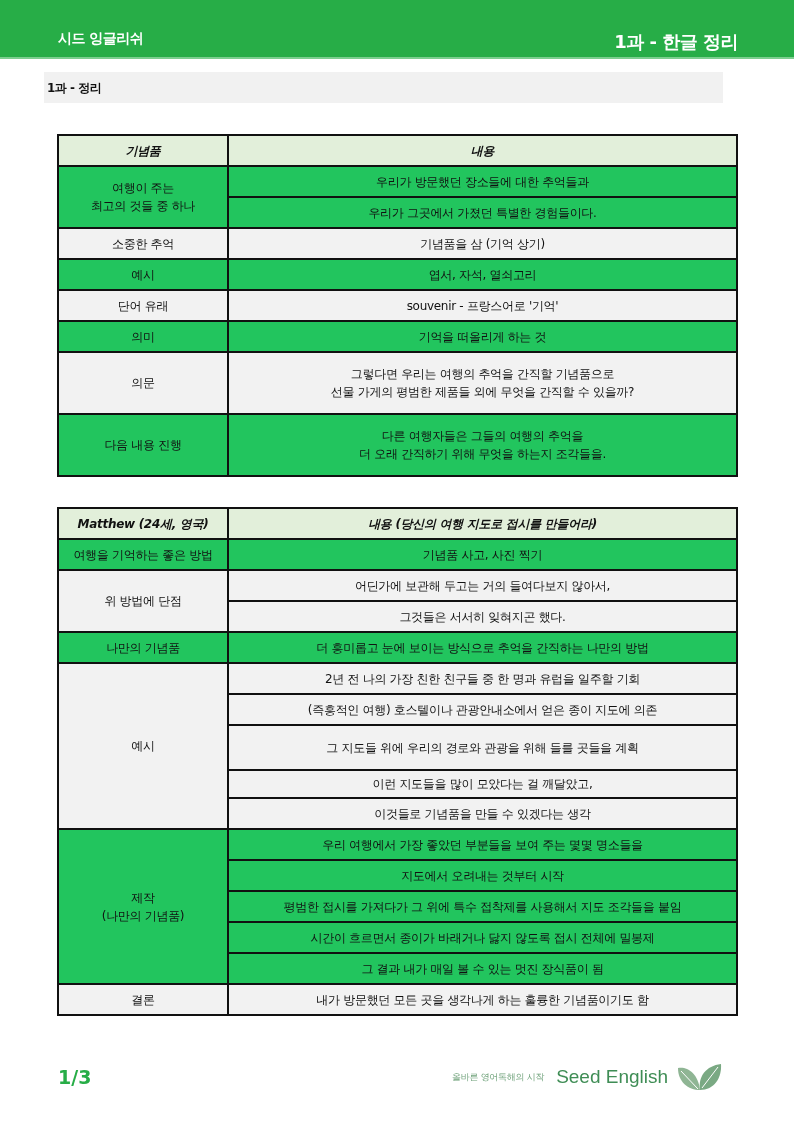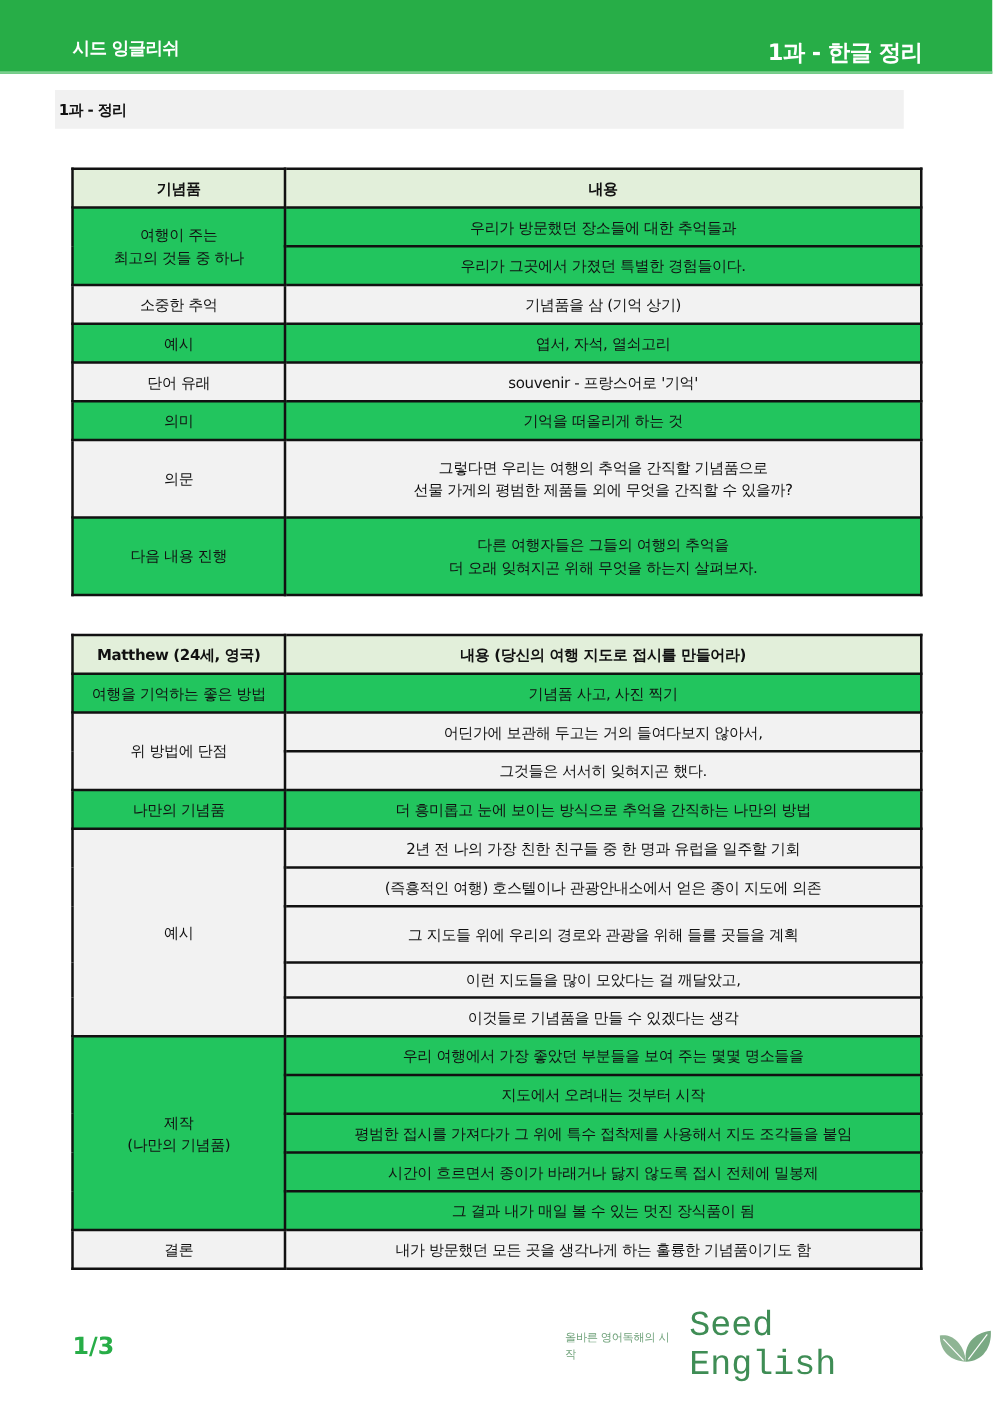--- a/index.html
+++ b/index.html
@@ -25,40 +25,40 @@
     position: absolute; left: 3px; top: 8px; font-size: 12px; font-weight: bold; color: #111; letter-spacing: -0.5px;
   }
 
   table.grid {
     position: absolute; left: 57px; width: 679px; border-collapse: collapse; table-layout: fixed;
   }
   table.grid td {
     border: 2px solid #111; text-align: center; vertical-align: middle;
     font-size: 12px; line-height: 18px; color: #111; padding: 0 4px; letter-spacing: -0.3px;
   }
-  table.grid td.h { background: #e2efda; font-weight: bold; }
+  table.grid td.h { background: #e2efda; font-weight: bold; font-style: italic; }
   table.grid td.g { background: #f2f2f2; }
   table.grid td.w { background: #22c55e; }
   table.grid col.c1 { width: 170px; }
   table.grid col.c2 { width: 509px; }
 
   #t1 { top: 134px; }
   #t2 { top: 507px; }
 
   .footer-page {
     position: absolute; left: 58px; top: 1066px; font-size: 19px; font-weight: bold; color: #27ad47;
   }
   .footer-logo {
     position: absolute; left: 452px; top: 1060px; height: 34px; display: flex; align-items: center;
   }
   .footer-logo .tag {
     font-family: "DejaVu Serif", serif; font-size: 9px; color: #6fa27a; margin-right: 12px; letter-spacing: -0.3px;
   }
   .footer-logo .name {
-    font-family: Liberation Mono, monospace; font-size: 28px; color: #3f8d55; margin-right: 8px;
+    font-family: Liberation Sans, sans-serif; font-size: 19px; color: #3f8d55; margin-right: 8px;
   }
   .footer-logo .leaf { width: 46px; height: 30px; }
 </style>
 </head>
 <body>
 
 <div class="topbar">
   <span class="brand">시드 잉글리쉬</span>
   <span class="lesson">1과 - 한글 정리</span>
 </div>
@@ -102,21 +102,21 @@
     <td class="w">기억을 떠올리게 하는 것</td>
   </tr>
   <tr style="height:62px">
     <td class="g">의문</td>
     <td class="g" style="white-space:pre-line">그렇다면 우리는 여행의 추억을 간직할 기념품으로
 선물 가게의 평범한 제품들 외에 무엇을 간직할 수 있을까?</td>
   </tr>
   <tr style="height:62px">
     <td class="w">다음 내용 진행</td>
     <td class="w" style="white-space:pre-line">다른 여행자들은 그들의 여행의 추억을
-더 오래 잊혀지곤 위해 무엇을 하는지 살펴보자.</td>
+더 오래 간직하기 위해 무엇을 하는지 조각들을.</td>
   </tr>
 </tbody>
   </table>
 
 <table class="grid" id="t2">
   <colgroup>
       <col class="c1">
       <col class="c2">
     </colgroup>
   <tbody>

